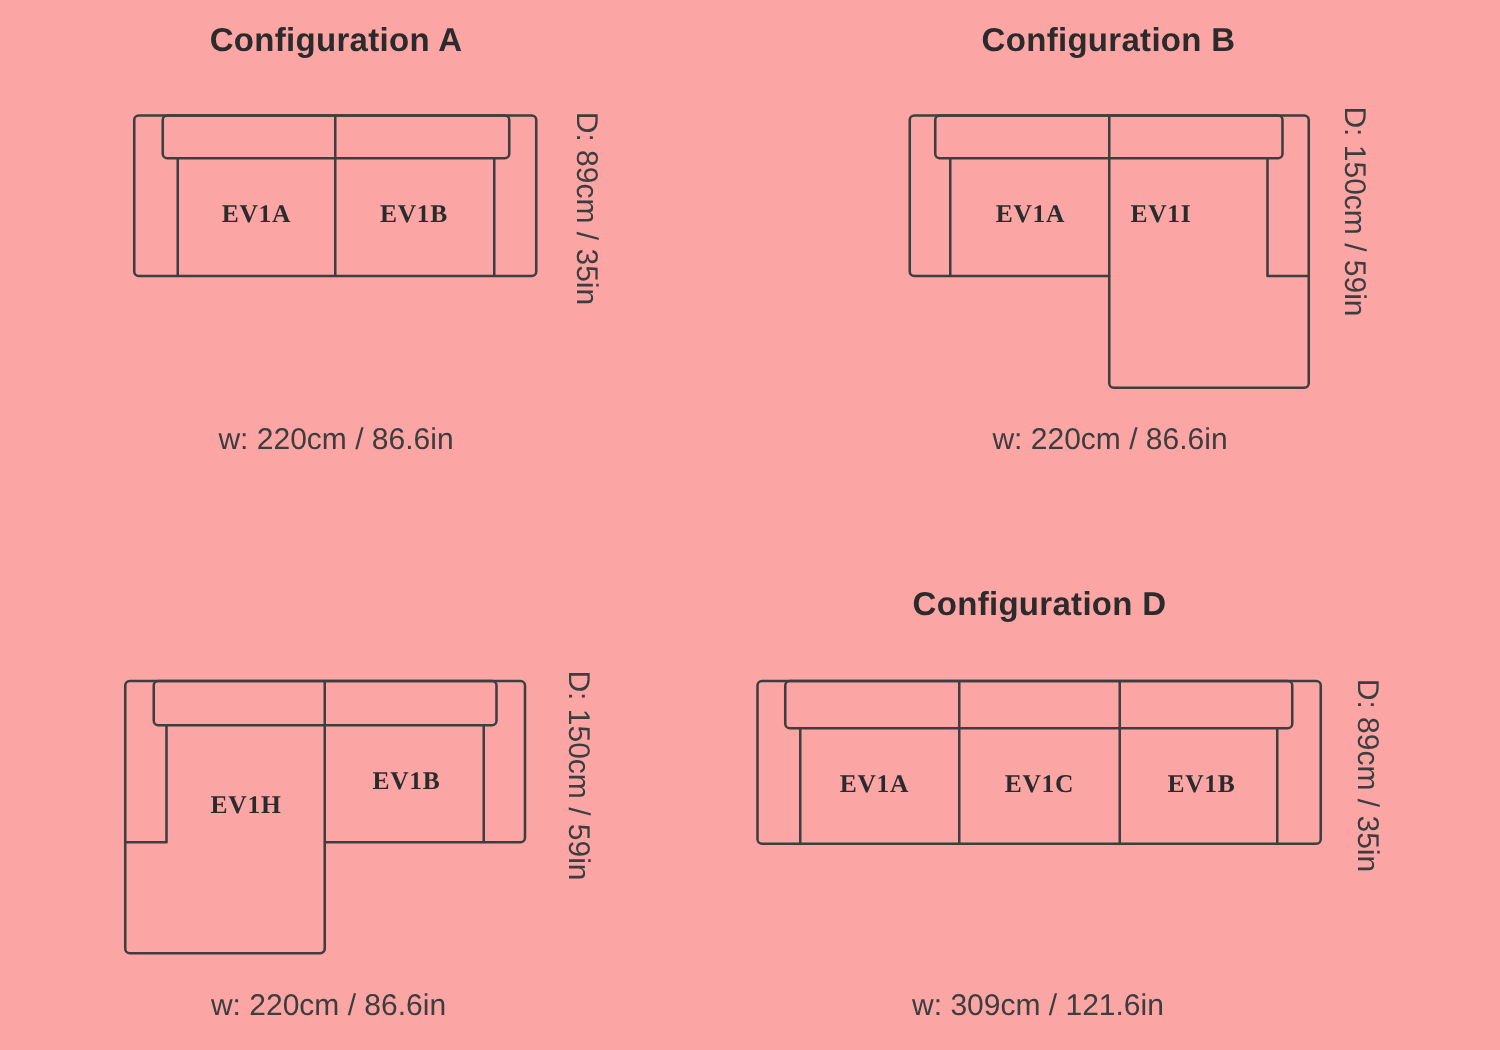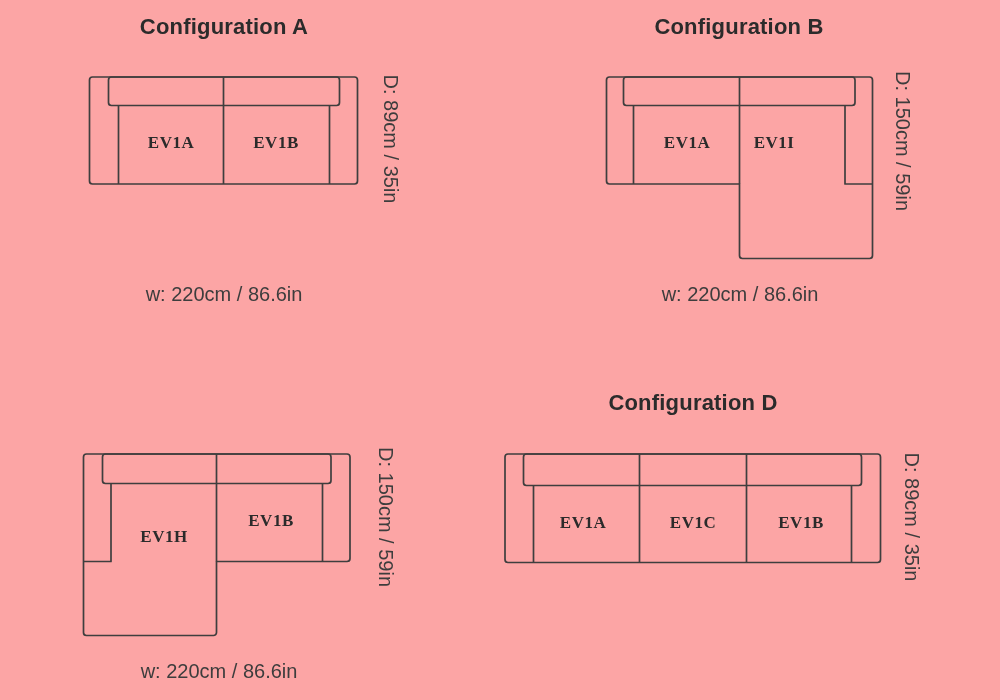--- a/index.html
+++ b/index.html
@@ -109,14 +109,15 @@
   <div class="label module-label" style="left:164px; top:521px;margin-top:16px;">EV1H</div>
   <div class="label module-label" style="left:271px; top:521px;">EV1B</div>
   <div class="label dim-label vertical" style="left:385px; top:517px;">D: 150cm / 59in</div>
   <div class="label dim-label" style="left:219px; top:671px;">w: 220cm / 86.6in</div>
 
   <div class="label config-title" style="left:693px; top:403px;">Configuration D</div>
   <div class="label module-label" style="left:583px; top:523px;">EV1A</div>
   <div class="label module-label" style="left:693px; top:523px;text-align:right;">EV1C</div>
   <div class="label module-label" style="left:801px; top:523px;">EV1B</div>
   <div class="label dim-label vertical" style="left:911px; top:517px;">D: 89cm / 35in</div>
+  <div class="label dim-label" style="left:692px; top:671px;">w: 309cm / 121.6in</div>
 
 </div>
 
 </body></html>

